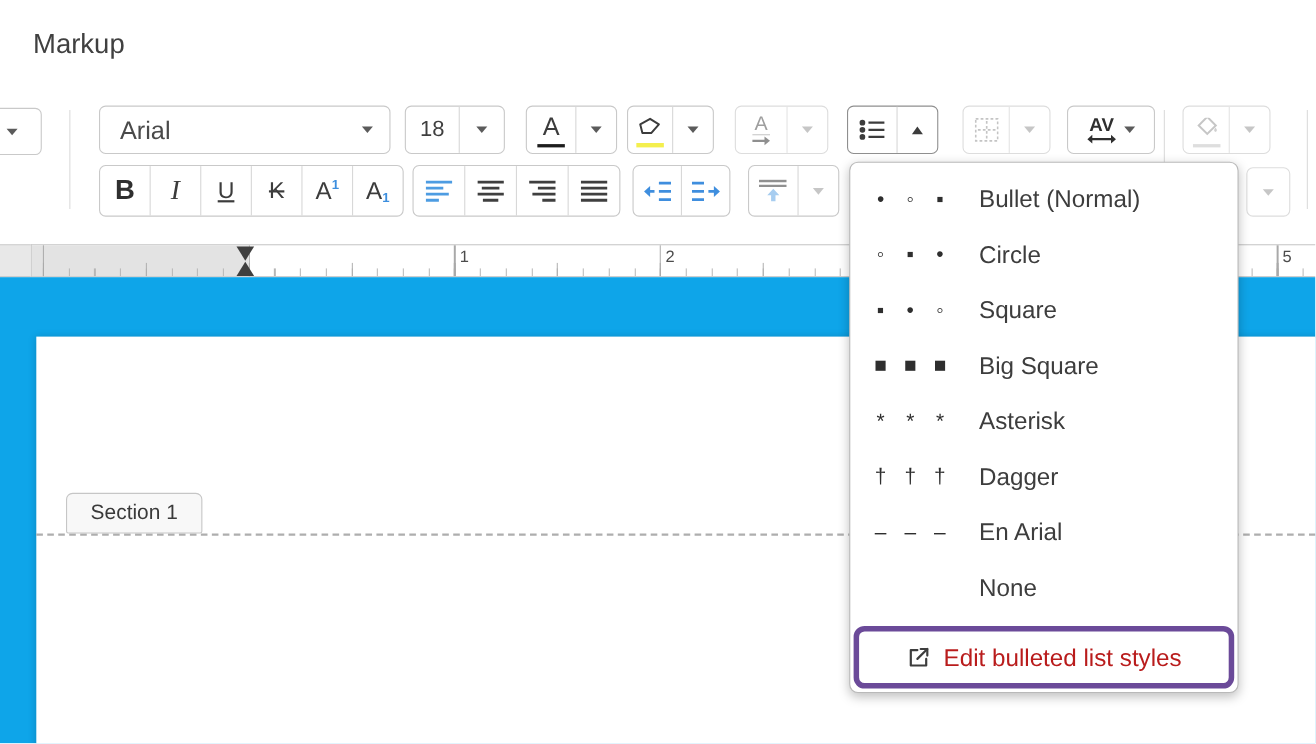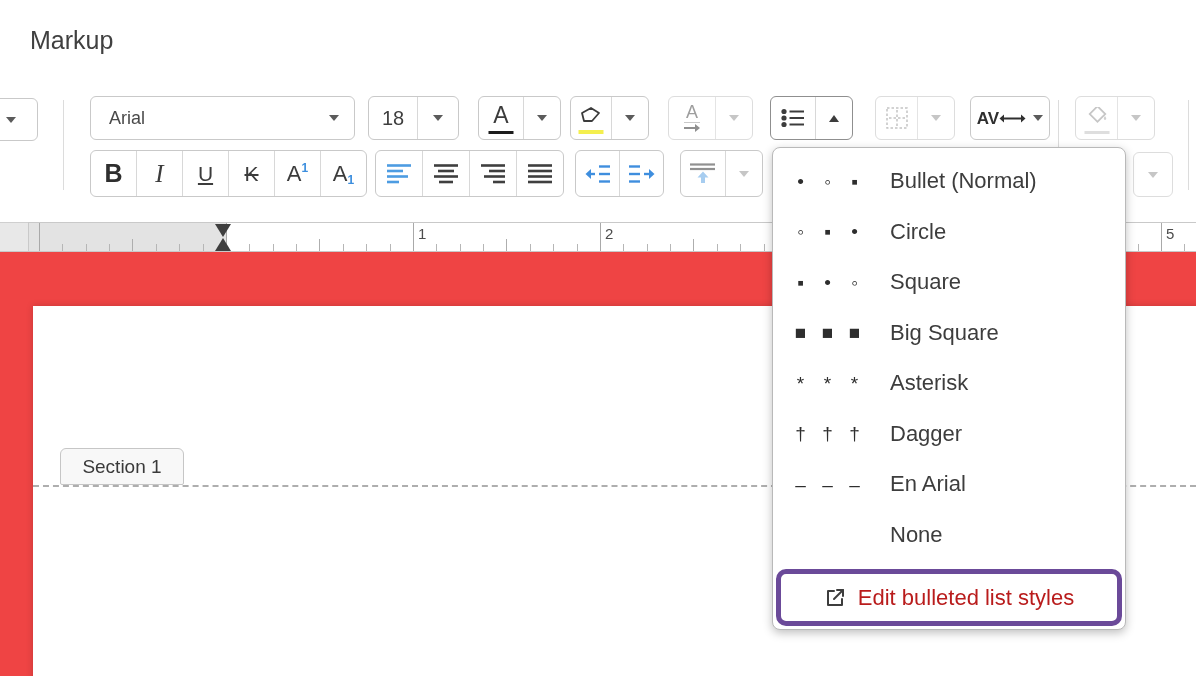--- a/index.html
+++ b/index.html
@@ -16,37 +16,37 @@
   .tg.active{border-color:#8f8f8f;}
   .cell{display:flex;align-items:center;justify-content:center;position:relative;}
   .cell+.cell{border-left:1px solid #d8d8d8;}
   .tg.dis .cell+.cell{border-left-color:#e4e4e4;}
   .caret{width:0;height:0;border-left:5px solid transparent;border-right:5px solid transparent;
          border-top:6px solid #5b5b5b;}
   .caret.up{border-top:none;border-bottom:7px solid #3c3c3c;}
   .caret.light{border-top-color:#c6c6c6;}
   .vdiv{position:absolute;width:1px;background:#dcdcdc;}
 
-  .font-name{font-size:18px;color:#4a4a4a;padding-left:18px;flex:1;text-align:left;}
+  .font-name{font-size:23px;color:#4a4a4a;padding-left:18px;flex:1;text-align:left;}
   .size-txt{font-size:20px;color:#3f3f3f;}
   .btn-letter{font-size:23px;color:#3c3c3c;}
   .bar{position:absolute;bottom:5px;left:50%;transform:translateX(-50%);height:3.5px;width:25px;}
   .bar.black{background:#1d1d1d;}
   .bar.yellow{background:#f4ef4e;height:4.5px;}
   .bar.gray{background:#dedede;height:3px;}
 
   .b-bold{font-size:25px;font-weight:bold;color:#2f2f2f;}
   .b-italic{font-family:"Liberation Serif",serif;font-style:italic;font-size:25px;color:#3c3c3c;}
   .b-under{font-size:21px;color:#3c3c3c;text-decoration:underline;}
   .b-strike{font-size:21px;color:#3c3c3c;text-decoration:line-through;}
   .b-script{font-size:22px;color:#3c3c3c;display:flex;align-items:flex-start;}
   .b-script .mk{font-size:12px;color:#3c8ede;font-weight:bold;}
   .b-script .mk.sub{align-self:flex-end;}
 
-  .av-stack{display:flex;flex-direction:row;align-items:center;line-height:1;margin-right:7px;}
+  .av-stack{display:flex;flex-direction:column;align-items:center;line-height:1;margin-right:7px;}
   .av-txt{font-size:17px;font-weight:bold;color:#2f2f2f;}
   .conv-stack{display:flex;flex-direction:column;align-items:center;line-height:1;}
   .conv-a{font-size:18px;color:#9e9e9e;border-bottom:1px solid #c9c9c9;padding:0 2px 1px;}
 
   
   .ruler{position:absolute;left:0;top:222px;width:1196px;height:30px;}
   .ruler-corner{position:absolute;left:0;top:0;width:28px;height:30px;background:#e8e8e8;
                 border-top:1px solid #cfcfcf;border-bottom:1px solid #c9c9c9;box-sizing:border-box;}
   .ruler-body{position:absolute;left:28px;right:0;top:0;height:30px;background:#fff;
               border:1px solid #c9c9c9;border-right:none;box-sizing:border-box;}
@@ -60,21 +60,21 @@
     background-position:10px 0,10px 100%,10px 100%;
     background-repeat:repeat-x;}
   .ruler-num{position:absolute;top:2px;font-size:15px;color:#4c4c4c;}
   .indent-marker{position:absolute;left:186px;top:1px;width:16px;height:27px;}
   .indent-marker .t{width:0;height:0;border-left:8px solid transparent;border-right:8px solid transparent;
                     border-top:13px solid #3f3f3f;}
   .indent-marker .b{width:0;height:0;border-left:8px solid transparent;border-right:8px solid transparent;
                     border-bottom:13px solid #3f3f3f;margin-top:1px;}
 
   
-  .canvas{position:absolute;left:0;top:252px;width:1196px;height:424px;background:#ef4444;}
+  .canvas{position:absolute;left:0;top:252px;width:1196px;height:424px;background:#0ea5e9;}
   .page{position:absolute;left:33px;top:54px;right:-10px;height:400px;background:#fff;
         box-shadow:0 0 7px rgba(0,0,0,0.18);}
   .section-line{position:absolute;left:33px;right:0;top:233px;border-top:2px dashed #aeaeae;}
   .section-tag{position:absolute;left:60px;top:196px;width:124px;height:37px;background:#f8f8f8;
                border:1px solid #c6c6c6;border-radius:6px 6px 2px 2px;box-sizing:border-box;
                display:flex;align-items:center;justify-content:center;font-size:19px;color:#3a3a3a;}
 
   
   .panel{position:absolute;left:772px;top:147px;width:354px;height:483px;background:#fff;
          border:1px solid #b9b9b9;border-radius:8px;box-shadow:0 3px 10px rgba(0,0,0,0.25);

